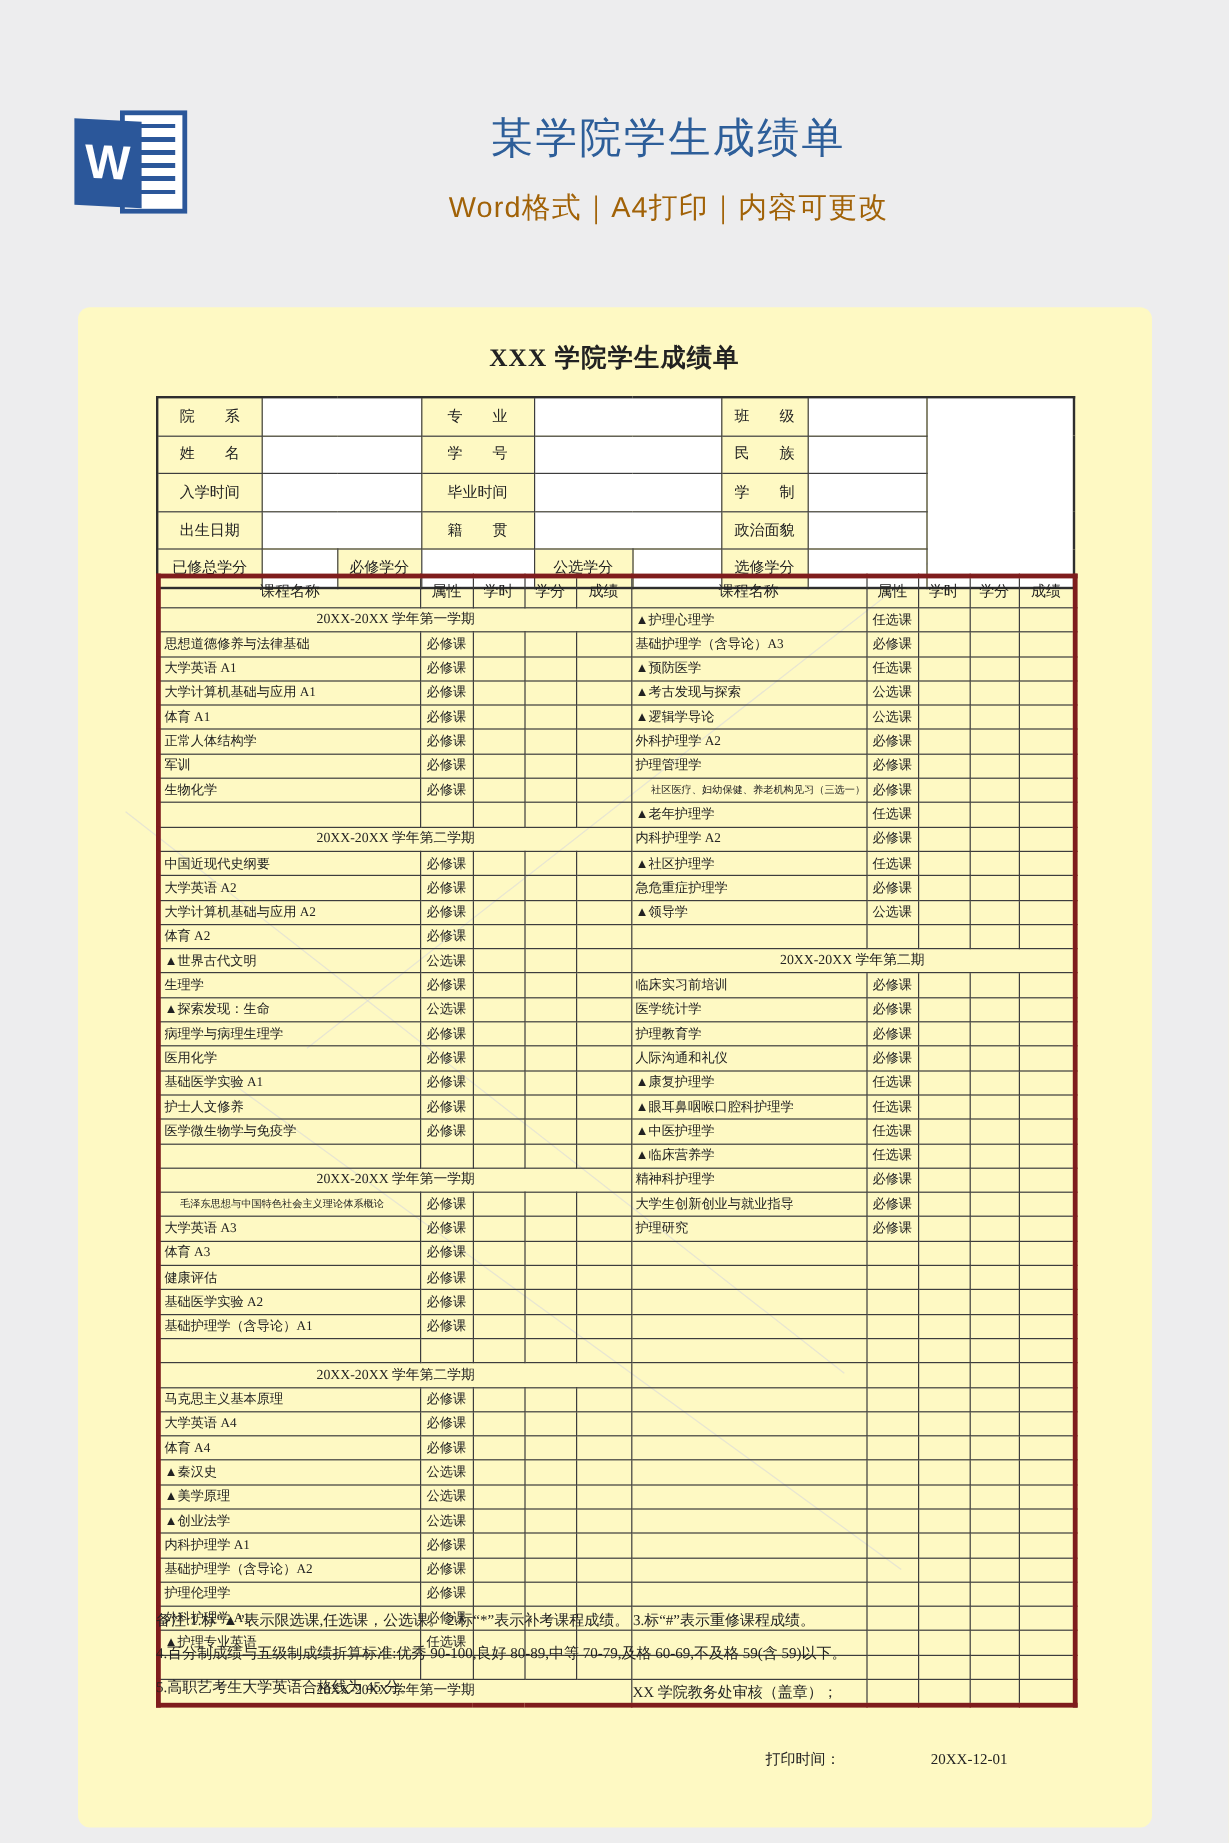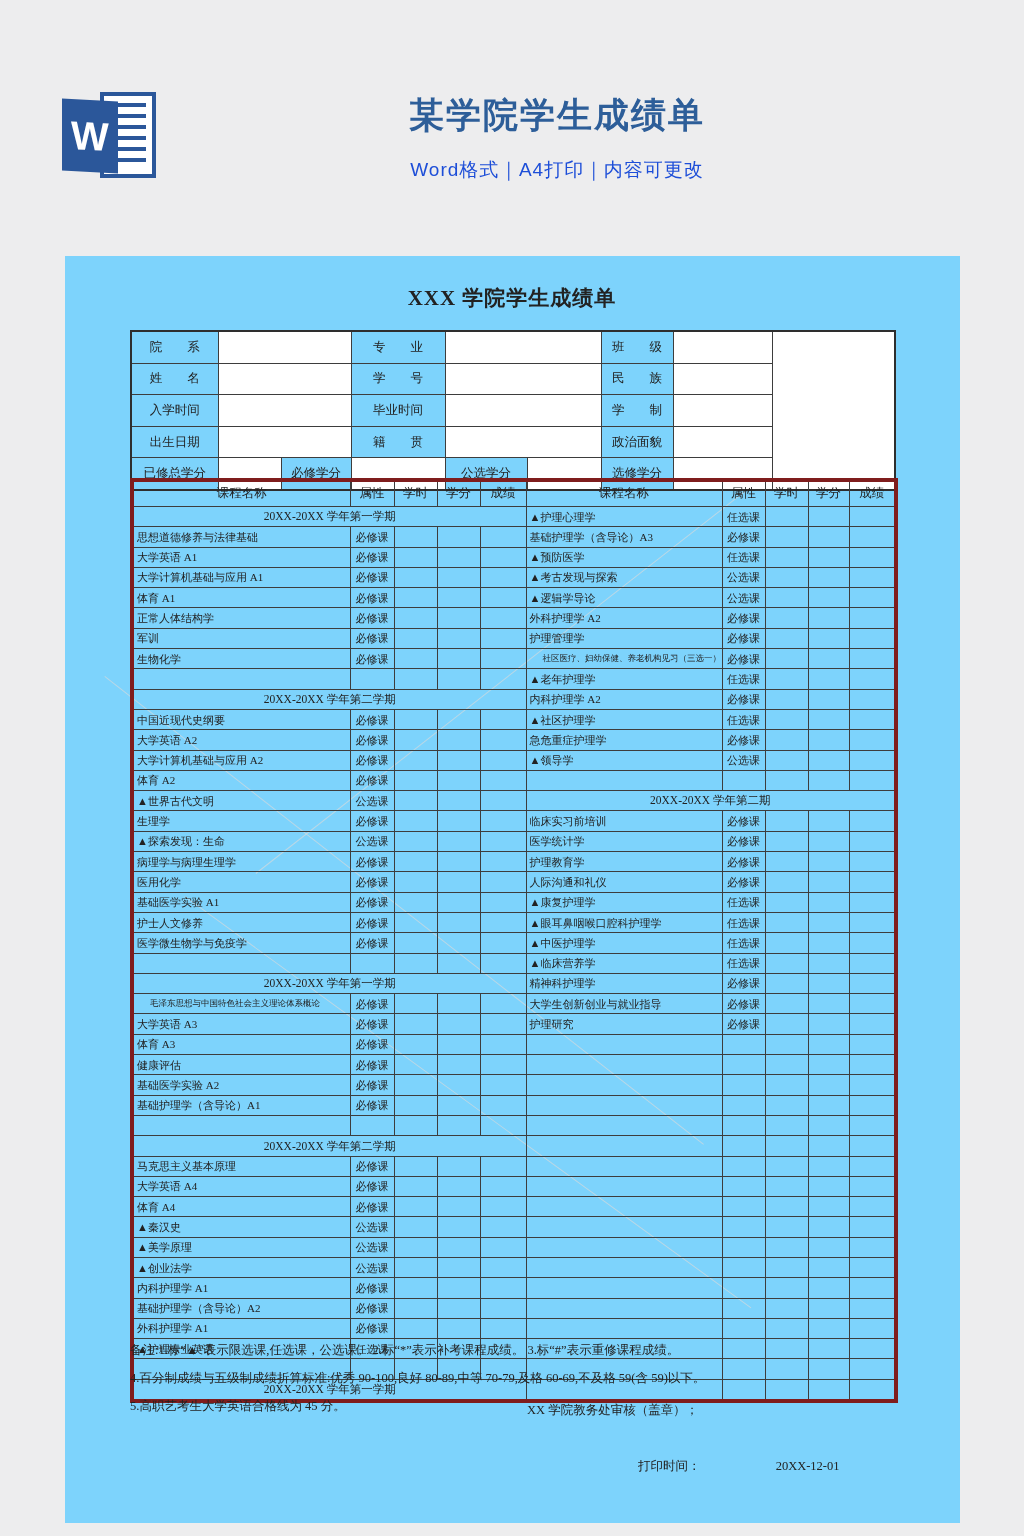--- a/index.html
+++ b/index.html
@@ -11,25 +11,25 @@
   .word-icon{position:absolute;left:62px;top:92px;width:100px;height:96px;}
   .wi-page{position:absolute;left:38px;top:0;width:56px;height:86px;background:#fff;
            border:4px solid #2b579a;box-sizing:border-box;}
   .wi-lines{position:absolute;left:6px;right:6px;top:7px;bottom:7px;
             background:repeating-linear-gradient(to bottom,#2b579a 0 4px,#ffffff 4px 11px);}
   .wi-box{position:absolute;left:0;top:8px;width:56px;height:72px;background:#2b579a;
           transform:skewY(3deg);display:flex;align-items:center;justify-content:center;}
   .wi-w{color:#fff;font-family:"Liberation Sans",sans-serif;font-weight:bold;font-size:40px;line-height:1;}
   .hdr-text{position:absolute;left:90px;right:0;top:92px;text-align:center;
             font-family:"Liberation Sans","DejaVu Sans",sans-serif;}
-  .hdr-title{font-size:35px;font-weight:bold;color:#2d5e99;letter-spacing:2px;}
-  .hdr-sub{margin-top:18px;font-size:19px;color:#1d4ed8;letter-spacing:1px;}
+  .hdr-title{font-size:35px;font-weight:normal;color:#2d5e99;letter-spacing:2px;}
+  .hdr-sub{margin-top:18px;font-size:24px;color:#a16207;letter-spacing:1px;}
 
   
-  .page{position:absolute;left:65px;top:256px;width:895px;height:1267px;background:#7dd3fc;}
+  .page{position:absolute;left:65px;top:256px;width:895px;height:1267px;background:#fef9c3;border-radius:10px;}
   .doc-title{position:absolute;left:65px;top:28px;width:764px;text-align:center;
              font-size:21px;font-weight:bold;letter-spacing:1px;}
 
   
   .wm{position:absolute;background:#dadada;height:1px;opacity:.65;pointer-events:none;}
   .wm1{width:760px;left:40px;top:420px;transform:rotate(38deg);transform-origin:left top;}
   .wm2{width:760px;left:790px;top:150px;transform:rotate(142deg);transform-origin:left top;}
   .wm3{width:700px;left:120px;top:640px;transform:rotate(36deg);transform-origin:left top;}
 
   table{border-collapse:collapse;table-layout:fixed;}
@@ -623,20 +623,32 @@
           <td></td>
           <td></td>
           <td></td>
           <td class="cname"></td>
           <td class="cattr"></td>
           <td></td>
           <td></td>
           <td></td>
         </tr>
         <tr>
+          <td class="cname">护理伦理学</td>
+          <td class="cattr">必修课</td>
+          <td></td>
+          <td></td>
+          <td></td>
+          <td class="cname"></td>
+          <td class="cattr"></td>
+          <td></td>
+          <td></td>
+          <td></td>
+        </tr>
+        <tr>
           <td class="cname">外科护理学 A1</td>
           <td class="cattr">必修课</td>
           <td></td>
           <td></td>
           <td></td>
           <td class="cname"></td>
           <td class="cattr"></td>
           <td></td>
           <td></td>
           <td></td>

